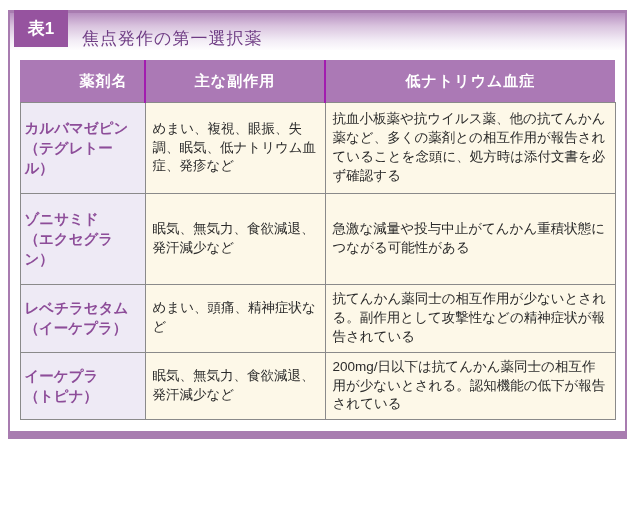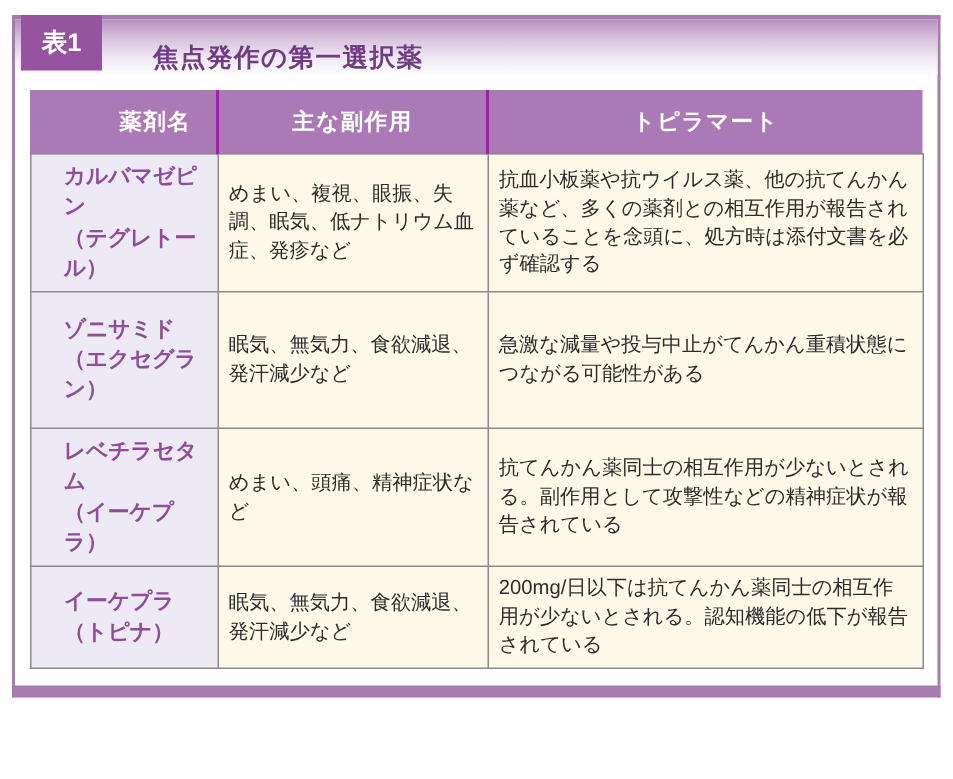--- a/index.html
+++ b/index.html
@@ -41,24 +41,24 @@
     height: 37px;
     background: #96539f;
     color: #ffffff;
     font-size: 17px;
     font-weight: bold;
     display: flex;
     align-items: center;
     justify-content: center;
   }
   .panel-title {
-    margin-left: 92px;
+    margin-left: 72px;
     color: #6f3c84;
     font-size: 17px;
-    font-weight: bold;
+    font-weight: normal;
     letter-spacing: 1px;
   }
   
   table.drug-table {
     border-collapse: collapse;
     margin: 10px auto 0 auto;
     width: 595px;
     table-layout: fixed;
   }
   col.c-name   { width: 125px; }
@@ -84,21 +84,21 @@
     line-height: 1.4;
     color: #2b2b2b;
     padding: 5px 7px;
     box-sizing: border-box;
   }
   td.name-cell {
     background: #eeeaf5;
     color: #8d4d99;
     font-weight: bold;
     font-size: 14.5px;
-    padding-left: 22px;
+    padding-left: 4px;
   }
   td.effect-cell, td.note-cell {
     background: #fdf8e8;
   }
   tbody tr:nth-child(1) td { height: 91px; }
   tbody tr:nth-child(2) td { height: 91px; }
   tbody tr:nth-child(3) td { height: 67px; }
   tbody tr:nth-child(4) td { height: 56px; }
   tbody tr:nth-child(5) td { height: 74px; }
   
@@ -122,21 +122,21 @@
     <table class="drug-table">
       <colgroup>
         <col class="c-name">
           <col class="c-effect">
           <col class="c-note">
       </colgroup>
       <thead>
         <tr>
           <th>薬剤名</th>
           <th>主な副作用</th>
-          <th>トピラマート</th>
+          <th>低ナトリウム血症</th>
         </tr>
       </thead>
       <tbody id="tbody">
   <tr>
     <td class="name-cell">
       <div>カルバマゼピン</div>
       <div>（テグレトール）</div>
     </td>
     <td class="effect-cell">めまい、複視、眼振、失調、眠気、低ナトリウム血症、発疹など</td>
     <td class="note-cell">抗血小板薬や抗ウイルス薬、他の抗てんかん薬など、多くの薬剤との相互作用が報告されていることを念頭に、処方時は添付文書を必ず確認する</td>

